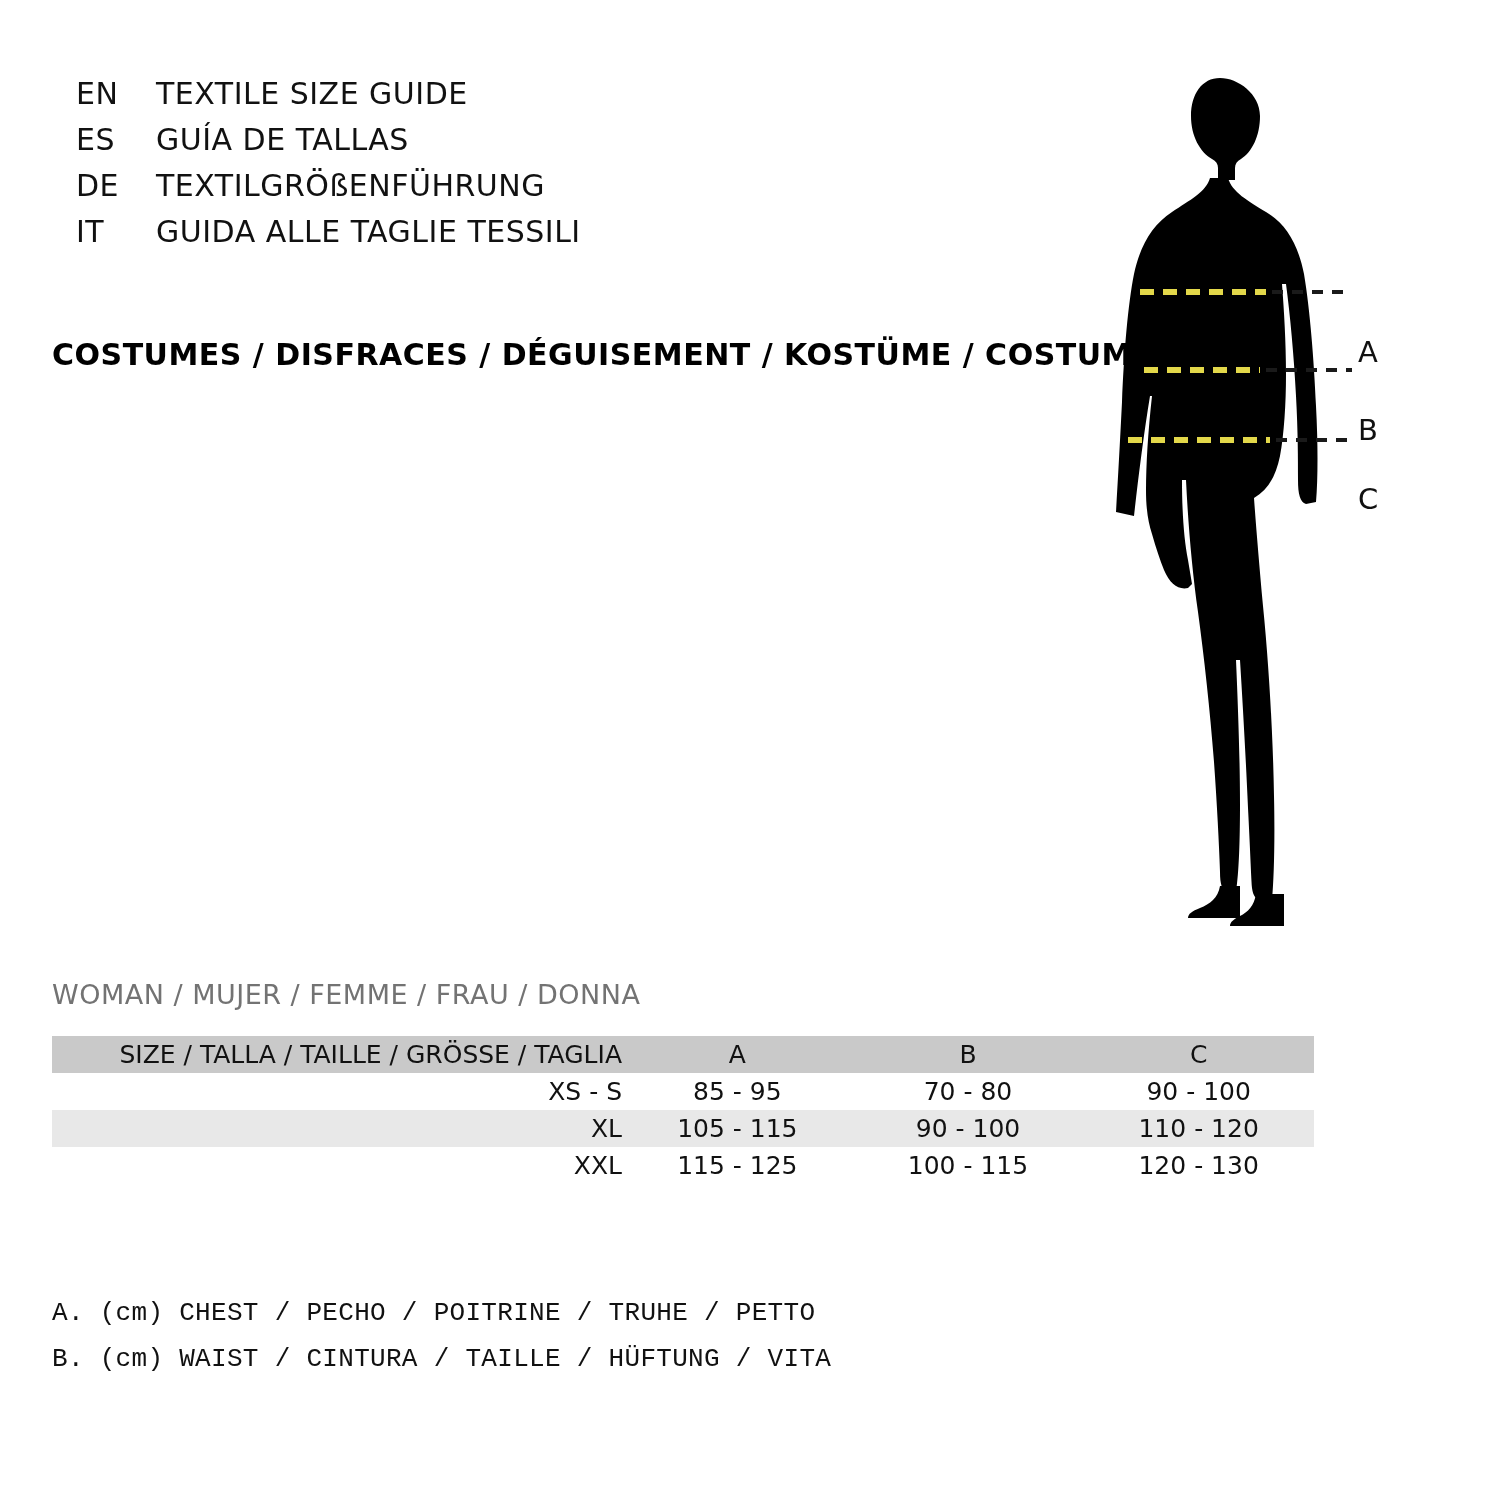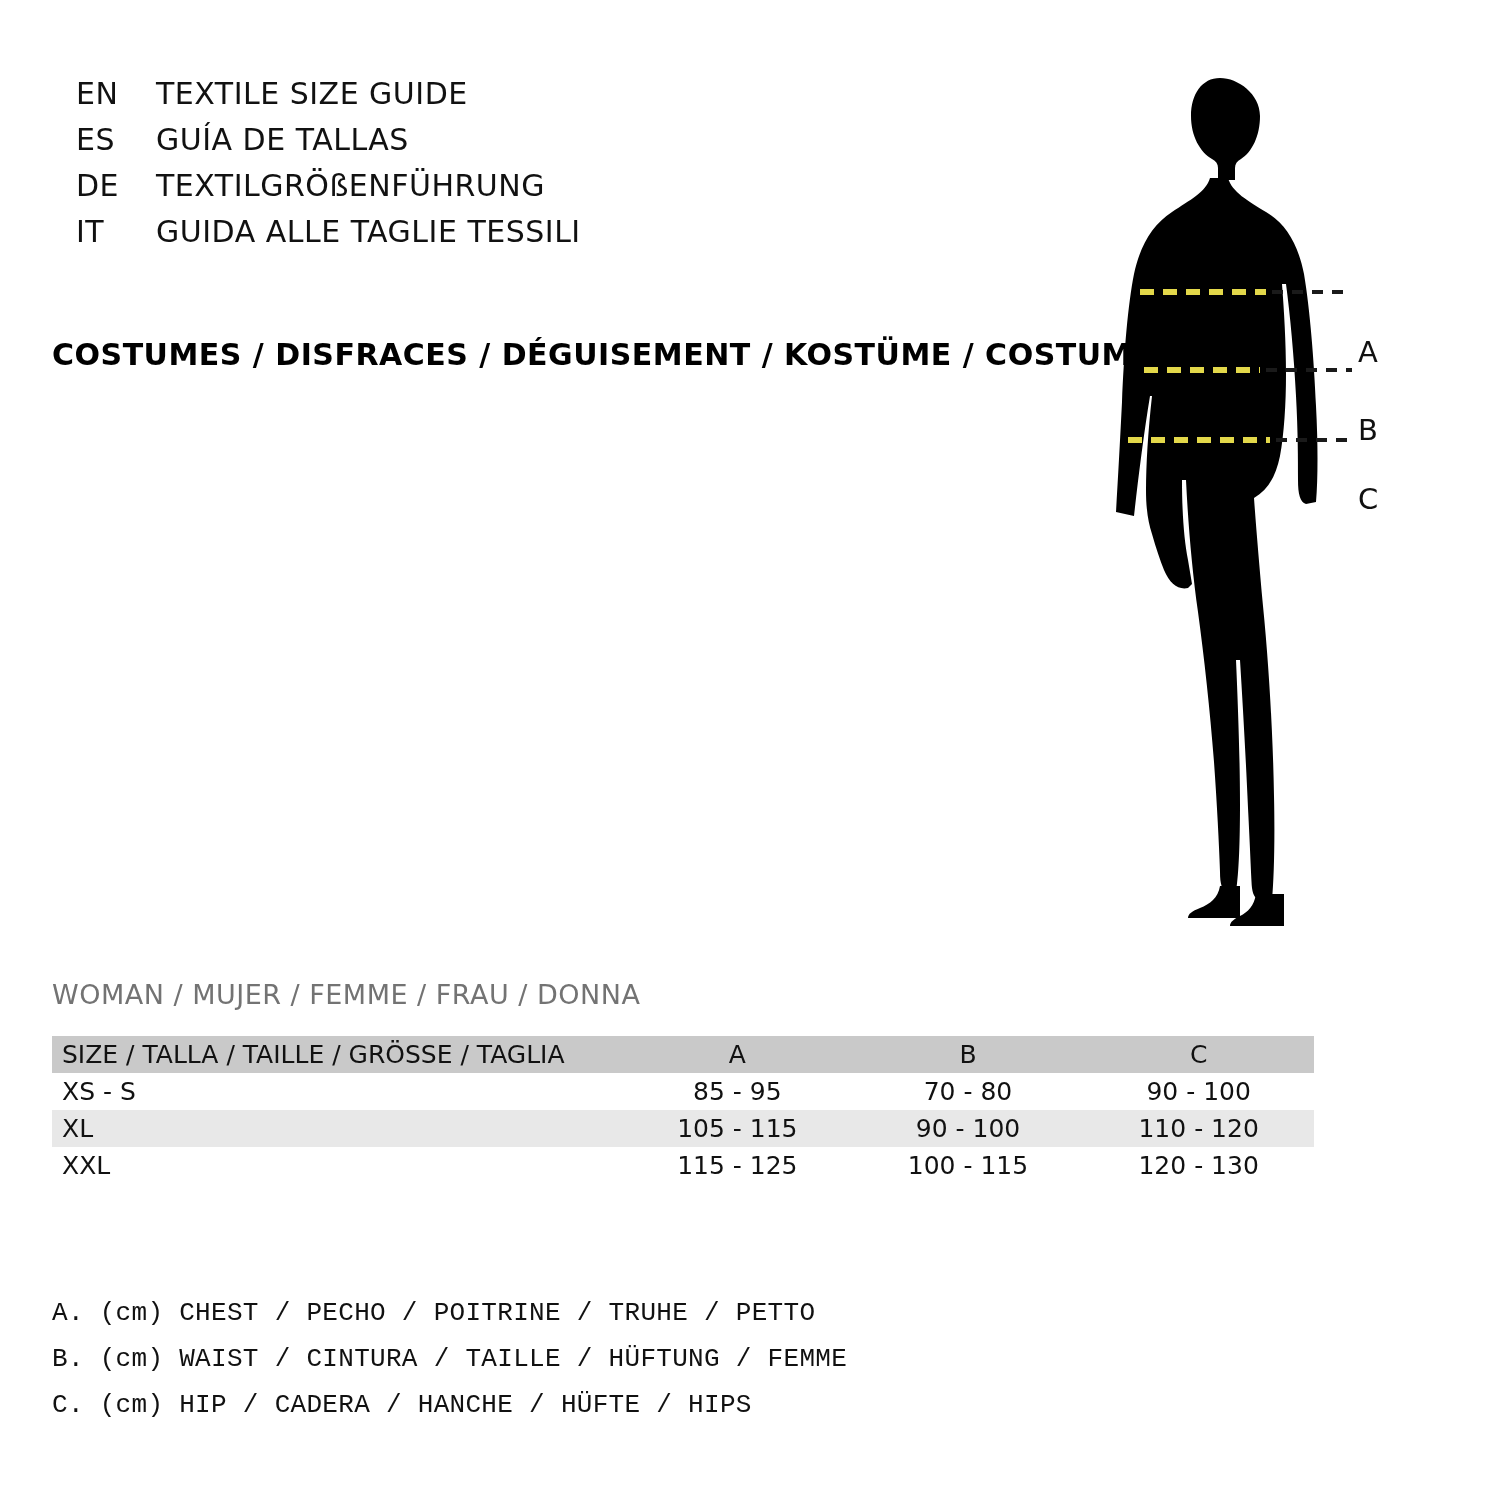--- a/index.html
+++ b/index.html
@@ -95,21 +95,21 @@
   table.size-table th,
   table.size-table td {
     padding: 0;
     height: 37px;
     font-weight: normal;
     text-align: center;
     vertical-align: middle;
   }
   table.size-table th.first-col,
   table.size-table td.first-col {
-    text-align: left;
+    text-align: right;
     padding-left: 10px;
     width: 560px;
   }
   table.size-table thead th {
     background: #c9c9c9;
   }
   table.size-table tbody tr:nth-child(odd) {
     background: #ffffff;
   }
   table.size-table tbody tr:nth-child(even) {
@@ -250,15 +250,14 @@
       <td class="first-col">XXL</td>
       <td>115 - 125</td>
       <td>100 - 115</td>
       <td>120 - 130</td>
     </tr>
   </tbody>
 </table>
 
 <div class="legend">
   <div class="legend-row">A. (cm) CHEST / PECHO / POITRINE / TRUHE / PETTO</div>
-  <div class="legend-row">B. (cm) WAIST / CINTURA / TAILLE / HÜFTUNG / FEMME</div>
-  <div class="legend-row">C. (cm) HIP / CADERA / HANCHE / HÜFTE / HIPS</div>
+  <div class="legend-row">B. (cm) WAIST / CINTURA / TAILLE / HÜFTUNG / VITA</div>
 </div>
 
 </body></html>

